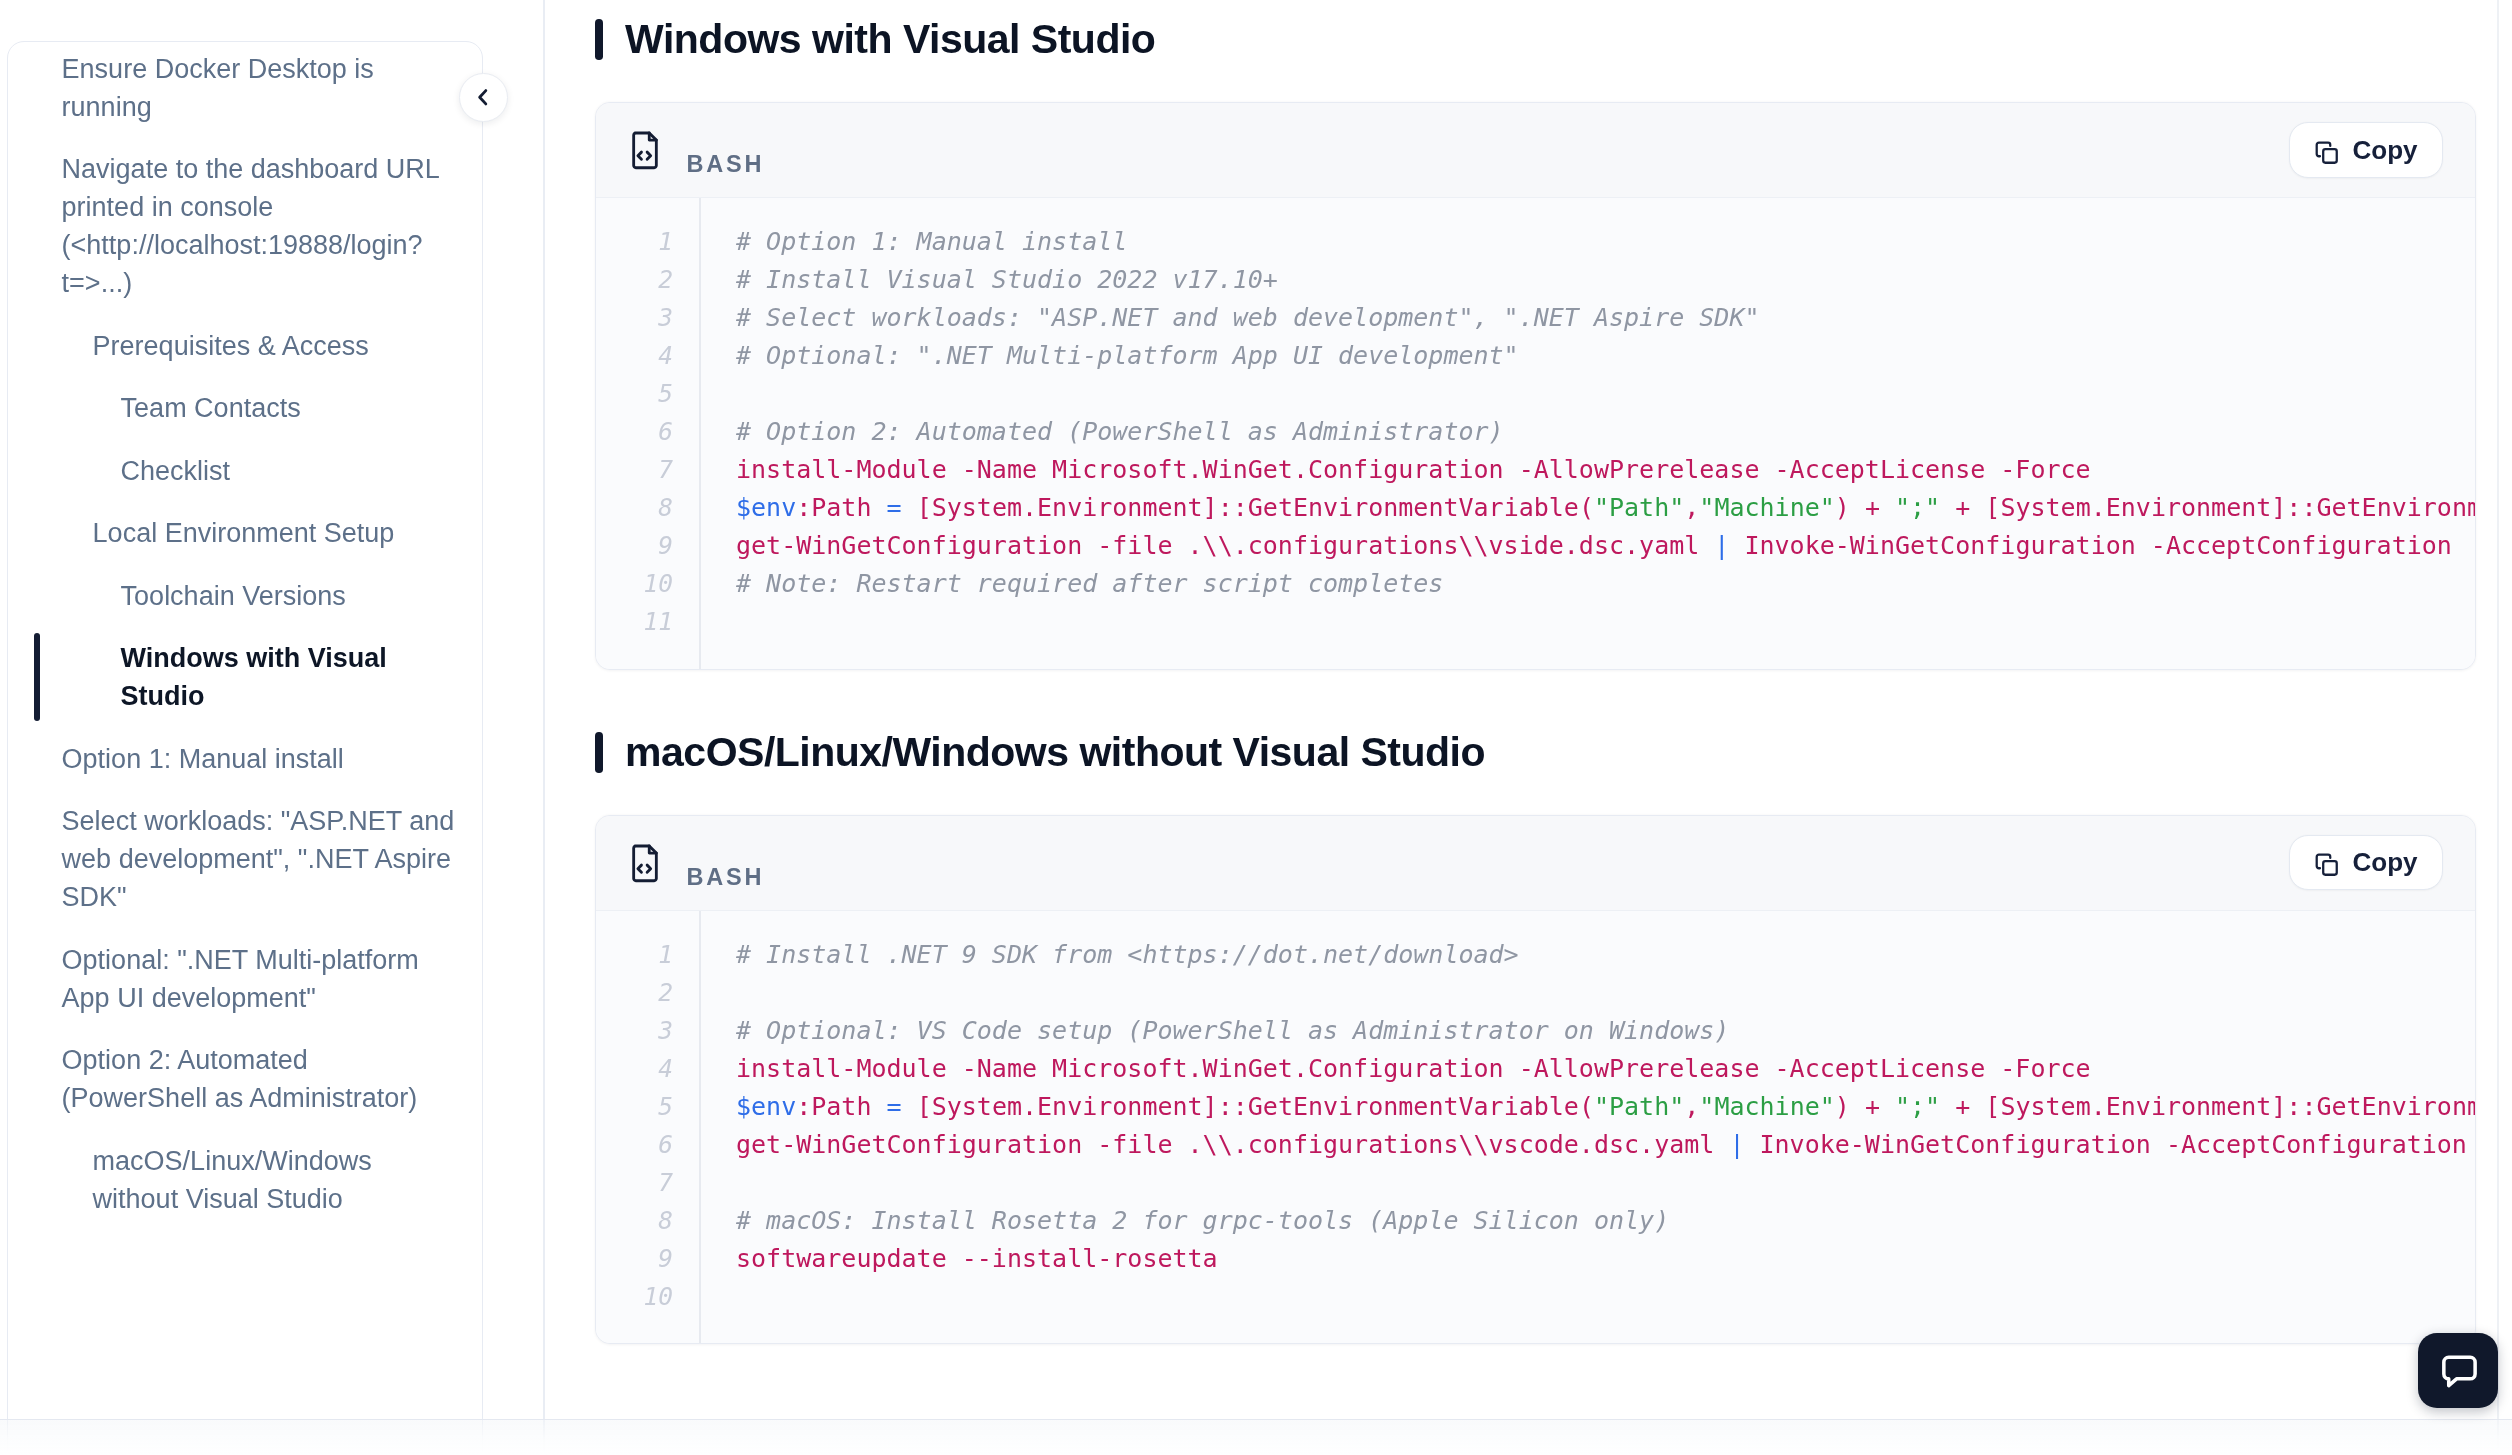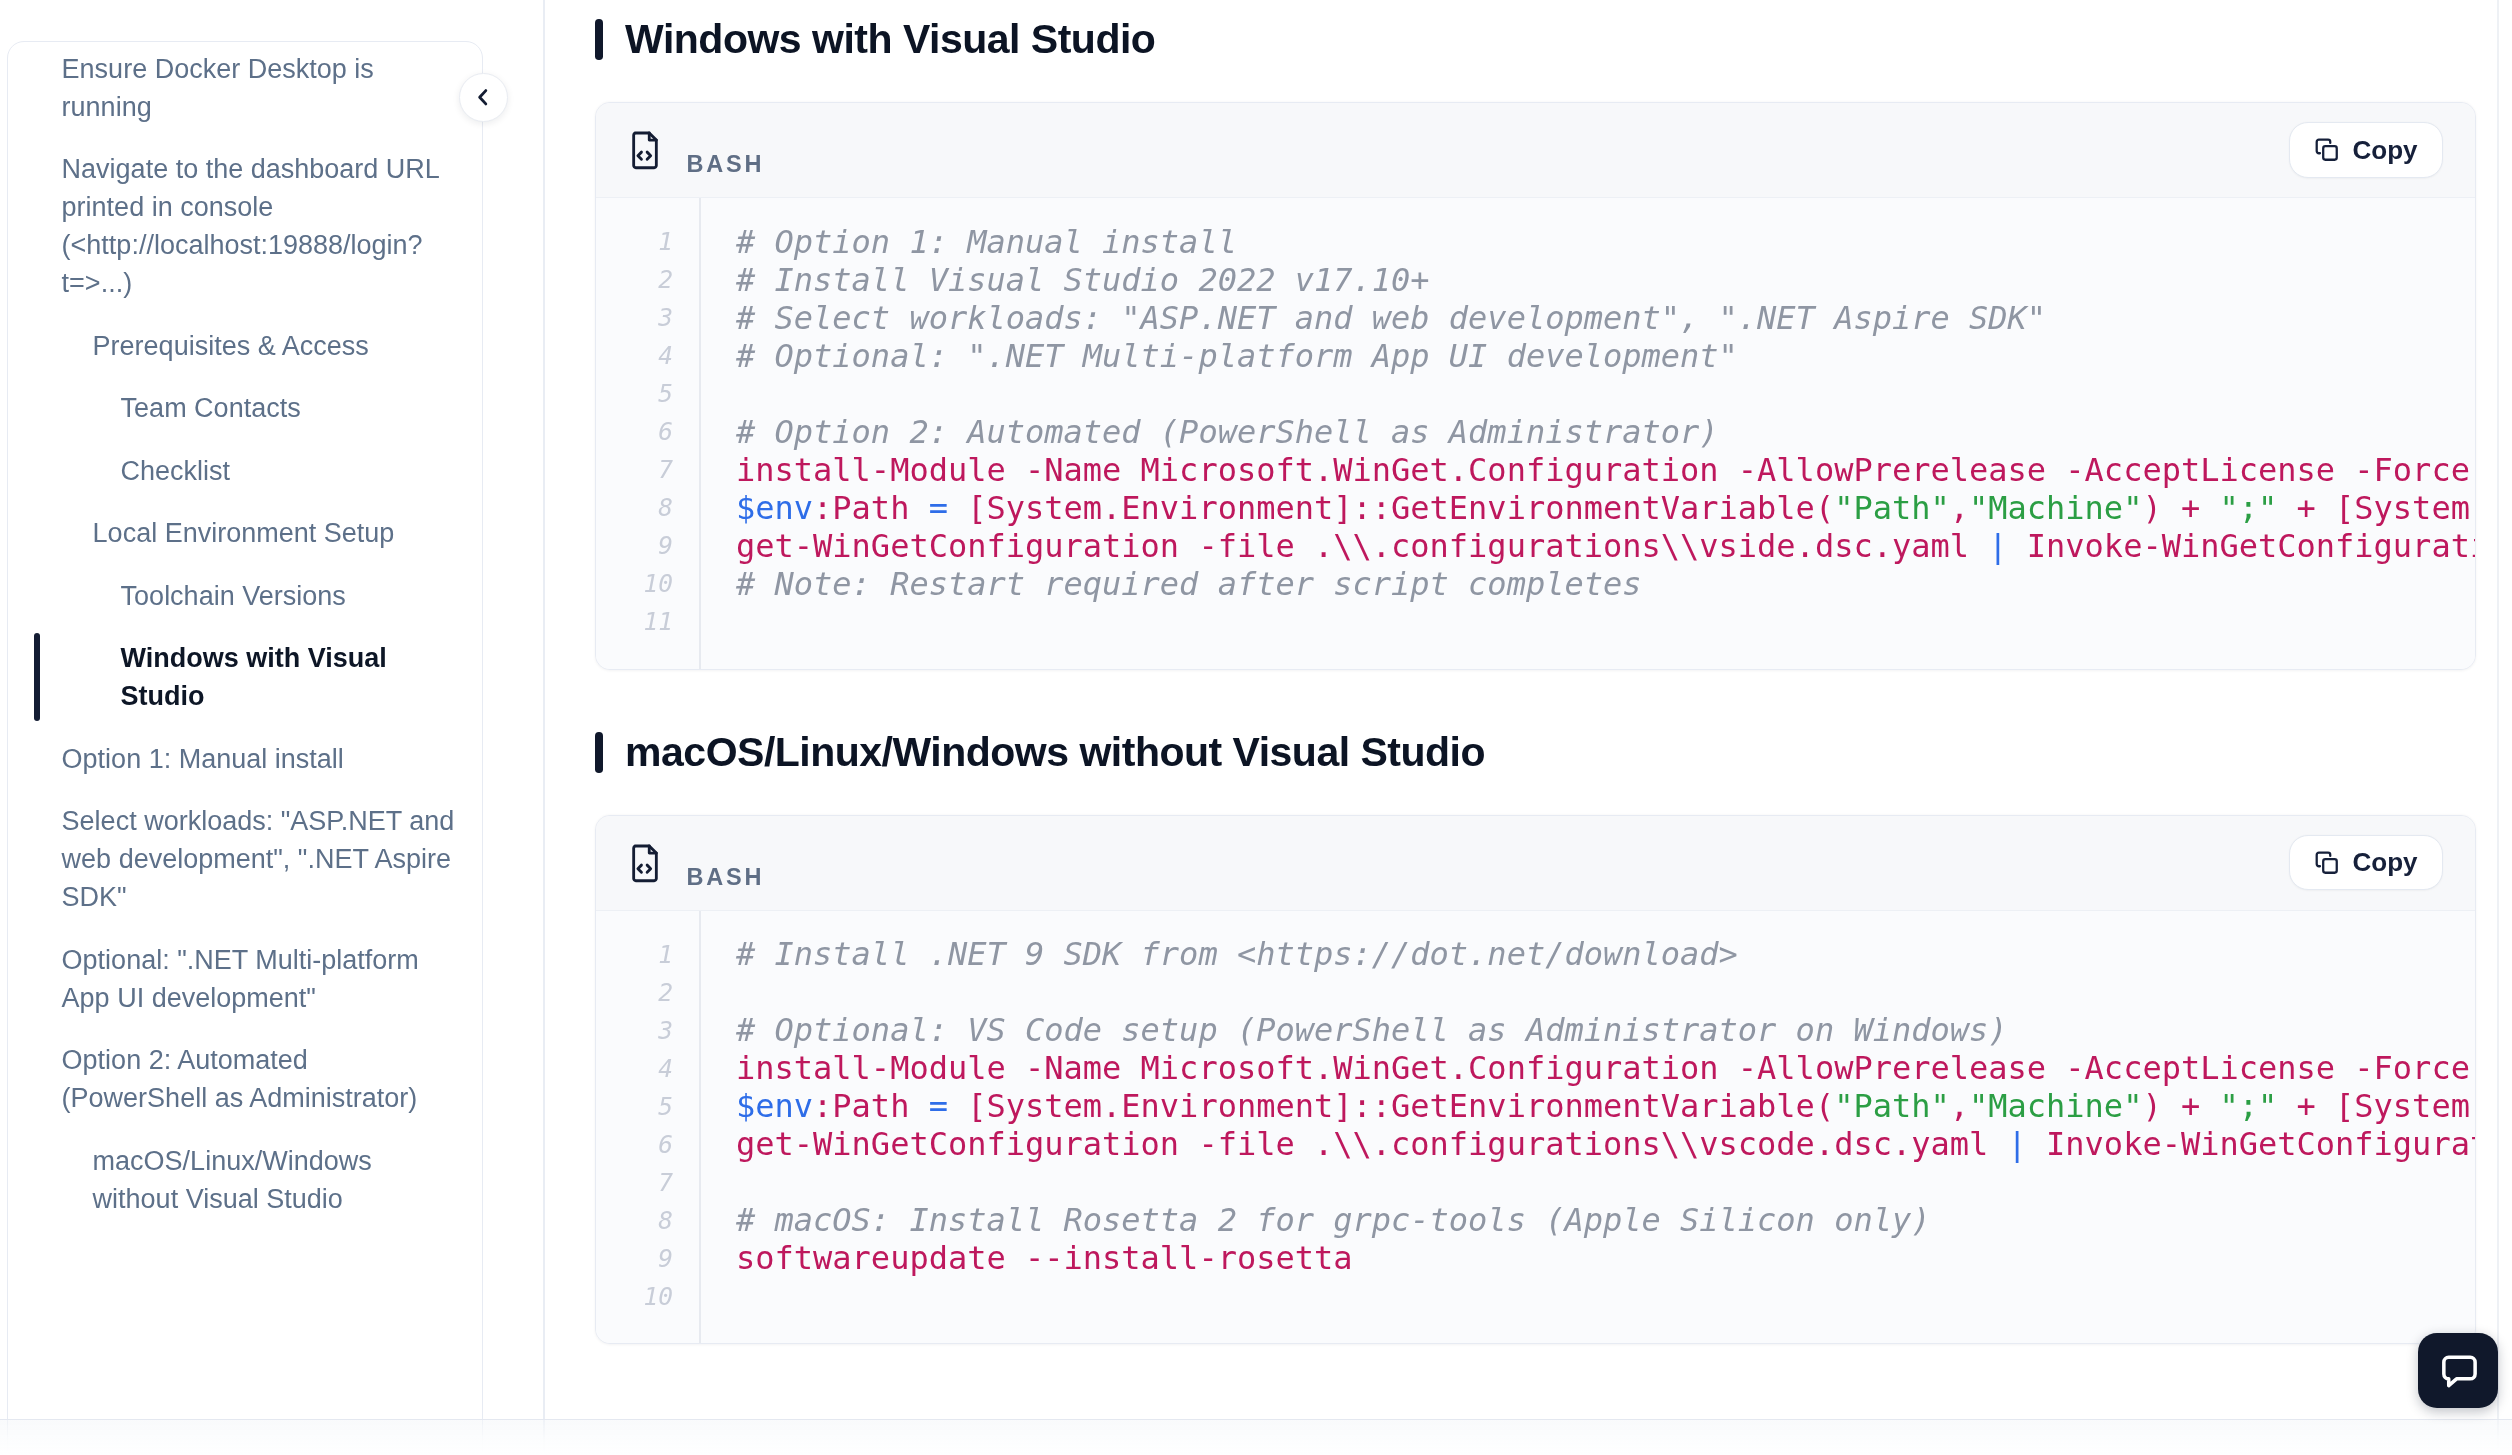--- a/index.html
+++ b/index.html
@@ -51,39 +51,39 @@
   }
   .card-head{
     height:94px;background:#f7f8fa;border-bottom:1.9px solid #edf0f5;
     display:flex;align-items:center;justify-content:space-between;padding:0 32px;
   }
   .lang{display:flex;align-items:center;gap:24.5px;}
   .lang-label{
     font-size:23.5px;font-weight:600;letter-spacing:2.8px;color:#5f6e85;margin-top:29px;
   }
   .copy-btn{
-    display:flex;align-items:center;gap:12.2px;
+    display:flex;align-items:flex-end;gap:12.2px;
     background:#ffffff;border:1.9px solid #e4e9f1;border-radius:19px;
     padding:11.3px 24.5px;cursor:pointer;box-shadow:0 0.9px 1.9px rgba(13,21,38,0.04);
   }
   .copy-label{font-size:26px;font-weight:700;color:#16203a;font-family:"Liberation Sans",sans-serif;}
   
   .code-host{position:relative;padding:24.5px 0 28px 0;background:#fafbfd;}
   .code-host::before{
     content:"";position:absolute;left:103px;top:0;bottom:0;width:1.9px;background:#e7eaf0;
   }
   .code-line{display:flex;height:38px;align-items:center;}
   .ln{
     flex:none;width:103px;box-sizing:border-box;padding-right:26px;text-align:right;
     font-family:"DejaVu Sans Mono",monospace;font-style:italic;
     font-size:24.5px;color:#c8cdd8;
   }
   .cl{
     flex:1;padding-left:37px;white-space:pre;overflow:hidden;
-    font-family:"DejaVu Sans Mono",monospace;font-size:32px;color:#262d3a;
+    font-family:"DejaVu Sans Mono",monospace;font-size:25px;color:#262d3a;
   }
   .tok-c{color:#8f96a3;font-style:italic;}
   .tok-p{color:#be185d;}
   .tok-s{color:#2b9e44;}
   .tok-b{color:#2e6de8;}
   
   .chat-fab{
     position:absolute;right:14px;bottom:48px;width:80px;height:75px;border-radius:19px;
     background:#10182b;border:none;display:flex;align-items:center;justify-content:center;
     cursor:pointer;z-index:10;box-shadow:0 3.8px 11.3px rgba(13,21,38,0.25);

